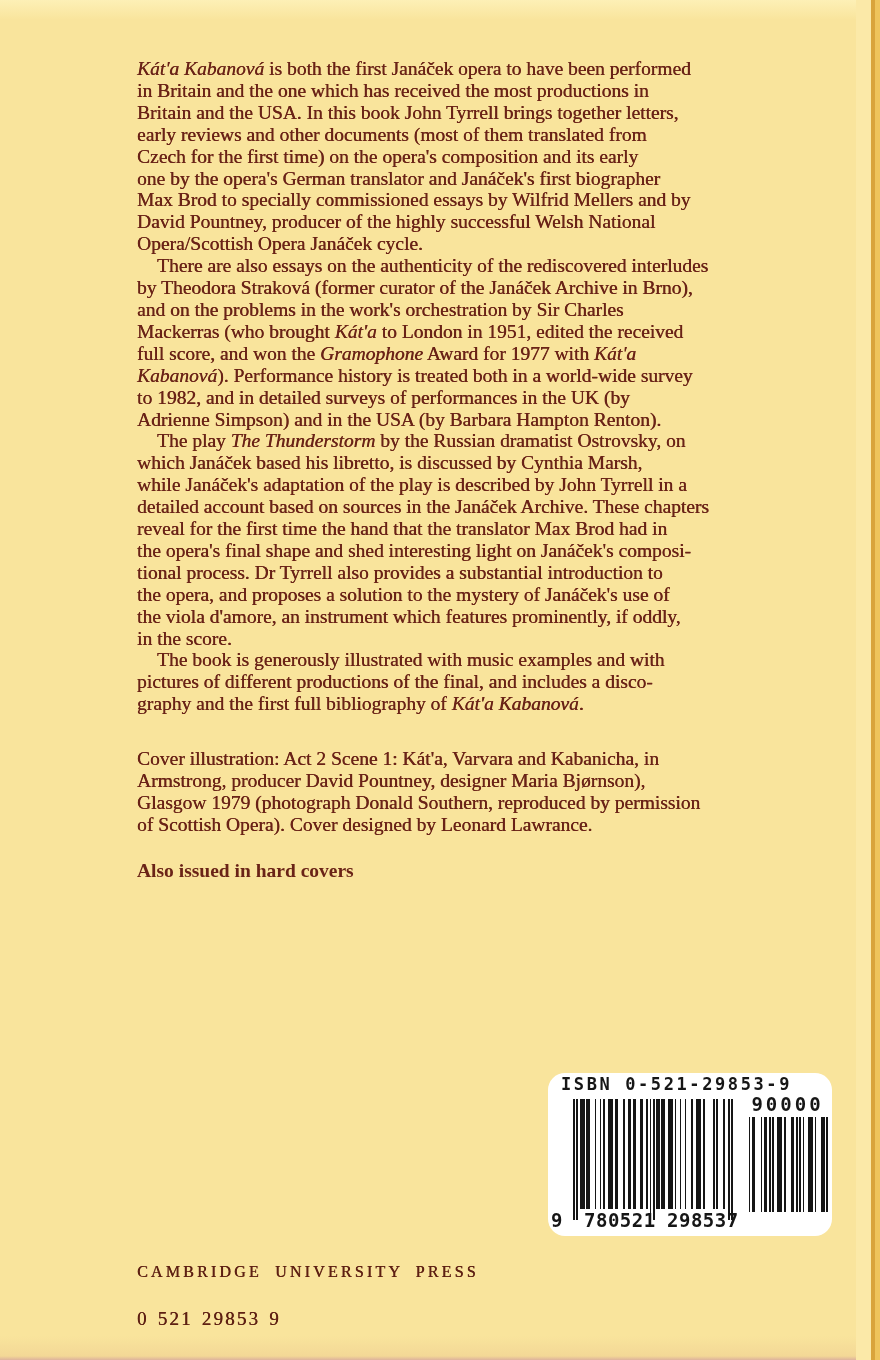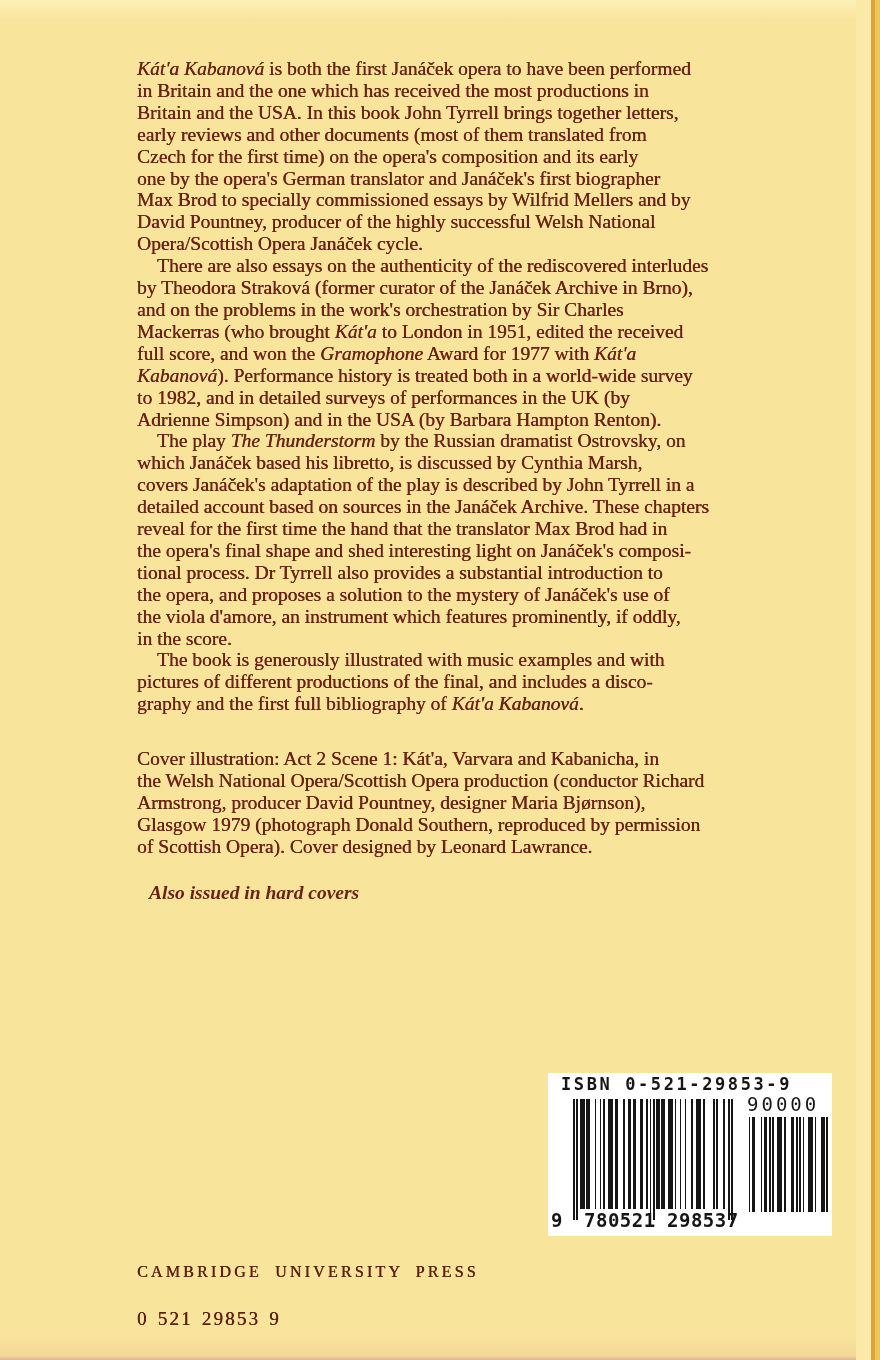--- a/index.html
+++ b/index.html
@@ -22,44 +22,44 @@
     font-size:19.5px; line-height:21.9px;
     text-shadow:0.35px 0 0 currentColor;
   }
   .para { margin:0; }
   .para.indent .line:first-child { padding-left:20px; }
   .line { white-space:pre; }
   em { font-style:italic; }
 
   .cover-note { margin-top:33px; }
   .also-issued {
-    margin-top:24px; font-style:italic; font-weight:bold;
+    margin-top:24px; font-weight:bold;
     text-shadow:none;
-    margin-left:12px;
   }
 
   .barcode-box {
     position:absolute; left:548px; top:1073px; width:284px; height:163px;
     background:#ffffff; color:#161616;
     font-family:"DejaVu Sans Mono","Liberation Mono",monospace;
+    border-radius:17px;
   }
   .isbn-label {
     position:absolute; left:13px; top:1px;
     font-size:17px; font-weight:bold; letter-spacing:2.6px; white-space:nowrap;
   }
   .main-barcode { position:absolute; left:25px; top:26px; width:160px; height:121px; }
   .addon-barcode { position:absolute; left:199px; top:44px; width:81px; height:95px; }
   .bars { shape-rendering:crispEdges; fill:#161616; }
   .bc-digit { position:absolute; top:136px; font-size:19px; font-weight:bold; white-space:nowrap; }
   .d-left { left:3px; }
   .d-g1 { left:36px; width:68px; text-align:center; letter-spacing:0.5px; }
   .d-g2 { left:119px; width:68px; text-align:left; letter-spacing:0.5px; }
   .addon-label {
-    position:absolute; left:199px; top:20px; width:81px; 
-    font-size:19px; font-weight:normal; letter-spacing:3px;
+    position:absolute; left:199px; top:20px; width:81px; text-align:center;
+    font-size:19px; font-weight:bold; letter-spacing:3px;
   }
 
   .publisher {
     position:absolute; left:137px; top:1263px;
     color:#5e2013; font-size:16px; letter-spacing:3.2px; word-spacing:6px;
     white-space:nowrap; text-shadow:0.4px 0 0 currentColor;
   }
   .isbn-footer {
     position:absolute; left:137px; top:1308px;
     color:#5e2013; font-size:19px; letter-spacing:2.2px; word-spacing:2px;
@@ -93,39 +93,38 @@
           <div class="line"><span>and on the problems in the work's orchestration by Sir Charles</span></div>
           <div class="line"><span>Mackerras (who brought </span><em>Kát'a</em><span> to London in 1951, edited the received</span></div>
           <div class="line"><span>full score, and won the </span><em>Gramophone</em><span> Award for 1977 with </span><em>Kát'a</em></div>
           <div class="line"><em>Kabanová</em><span>). Performance history is treated both in a world-wide survey</span></div>
           <div class="line"><span>to 1982, and in detailed surveys of performances in the UK (by</span></div>
           <div class="line"><span>Adrienne Simpson) and in the USA (by Barbara Hampton Renton).</span></div>
         </div>
         <div class="para indent">
           <div class="line"><span>The play </span><em>The Thunderstorm</em><span> by the Russian dramatist Ostrovsky, on</span></div>
           <div class="line"><span>which Janáček based his libretto, is discussed by Cynthia Marsh,</span></div>
-          <div class="line"><span>covers Janáček's adaptation of the play is described by John Tyrrell in a</span></div>
+          <div class="line"><span>while Janáček's adaptation of the play is described by John Tyrrell in a</span></div>
           <div class="line"><span>detailed account based on sources in the Janáček Archive. These chapters</span></div>
           <div class="line"><span>reveal for the first time the hand that the translator Max Brod had in</span></div>
           <div class="line"><span>the opera's final shape and shed interesting light on Janáček's composi-</span></div>
           <div class="line"><span>tional process. Dr Tyrrell also provides a substantial introduction to</span></div>
           <div class="line"><span>the opera, and proposes a solution to the mystery of Janáček's use of</span></div>
           <div class="line"><span>the viola d'amore, an instrument which features prominently, if oddly,</span></div>
           <div class="line"><span>in the score.</span></div>
         </div>
         <div class="para indent">
           <div class="line"><span>The book is generously illustrated with music examples and with</span></div>
           <div class="line"><span>pictures of different productions of the final, and includes a disco-</span></div>
           <div class="line"><span>graphy and the first full bibliography of </span><em>Kát'a Kabanová</em><span>.</span></div>
         </div>
       </div>
     <div class="cover-note" id="cover-note">
         <div class="para">
           <div class="line"><span>Cover illustration: Act 2 Scene 1: Kát'a, Varvara and Kabanicha, in</span></div>
-          <div class="line"><span>the Welsh National Opera/Scottish Opera production (conductor Richard</span></div>
           <div class="line"><span>Armstrong, producer David Pountney, designer Maria Bjørnson),</span></div>
           <div class="line"><span>Glasgow 1979 (photograph Donald Southern, reproduced by permission</span></div>
           <div class="line"><span>of Scottish Opera). Cover designed by Leonard Lawrance.</span></div>
         </div>
       </div>
     <div class="also-issued">Also issued in hard covers</div>
   </div>
 
   <div class="barcode-box">
     <div class="isbn-label">ISBN 0-521-29853-9</div>

